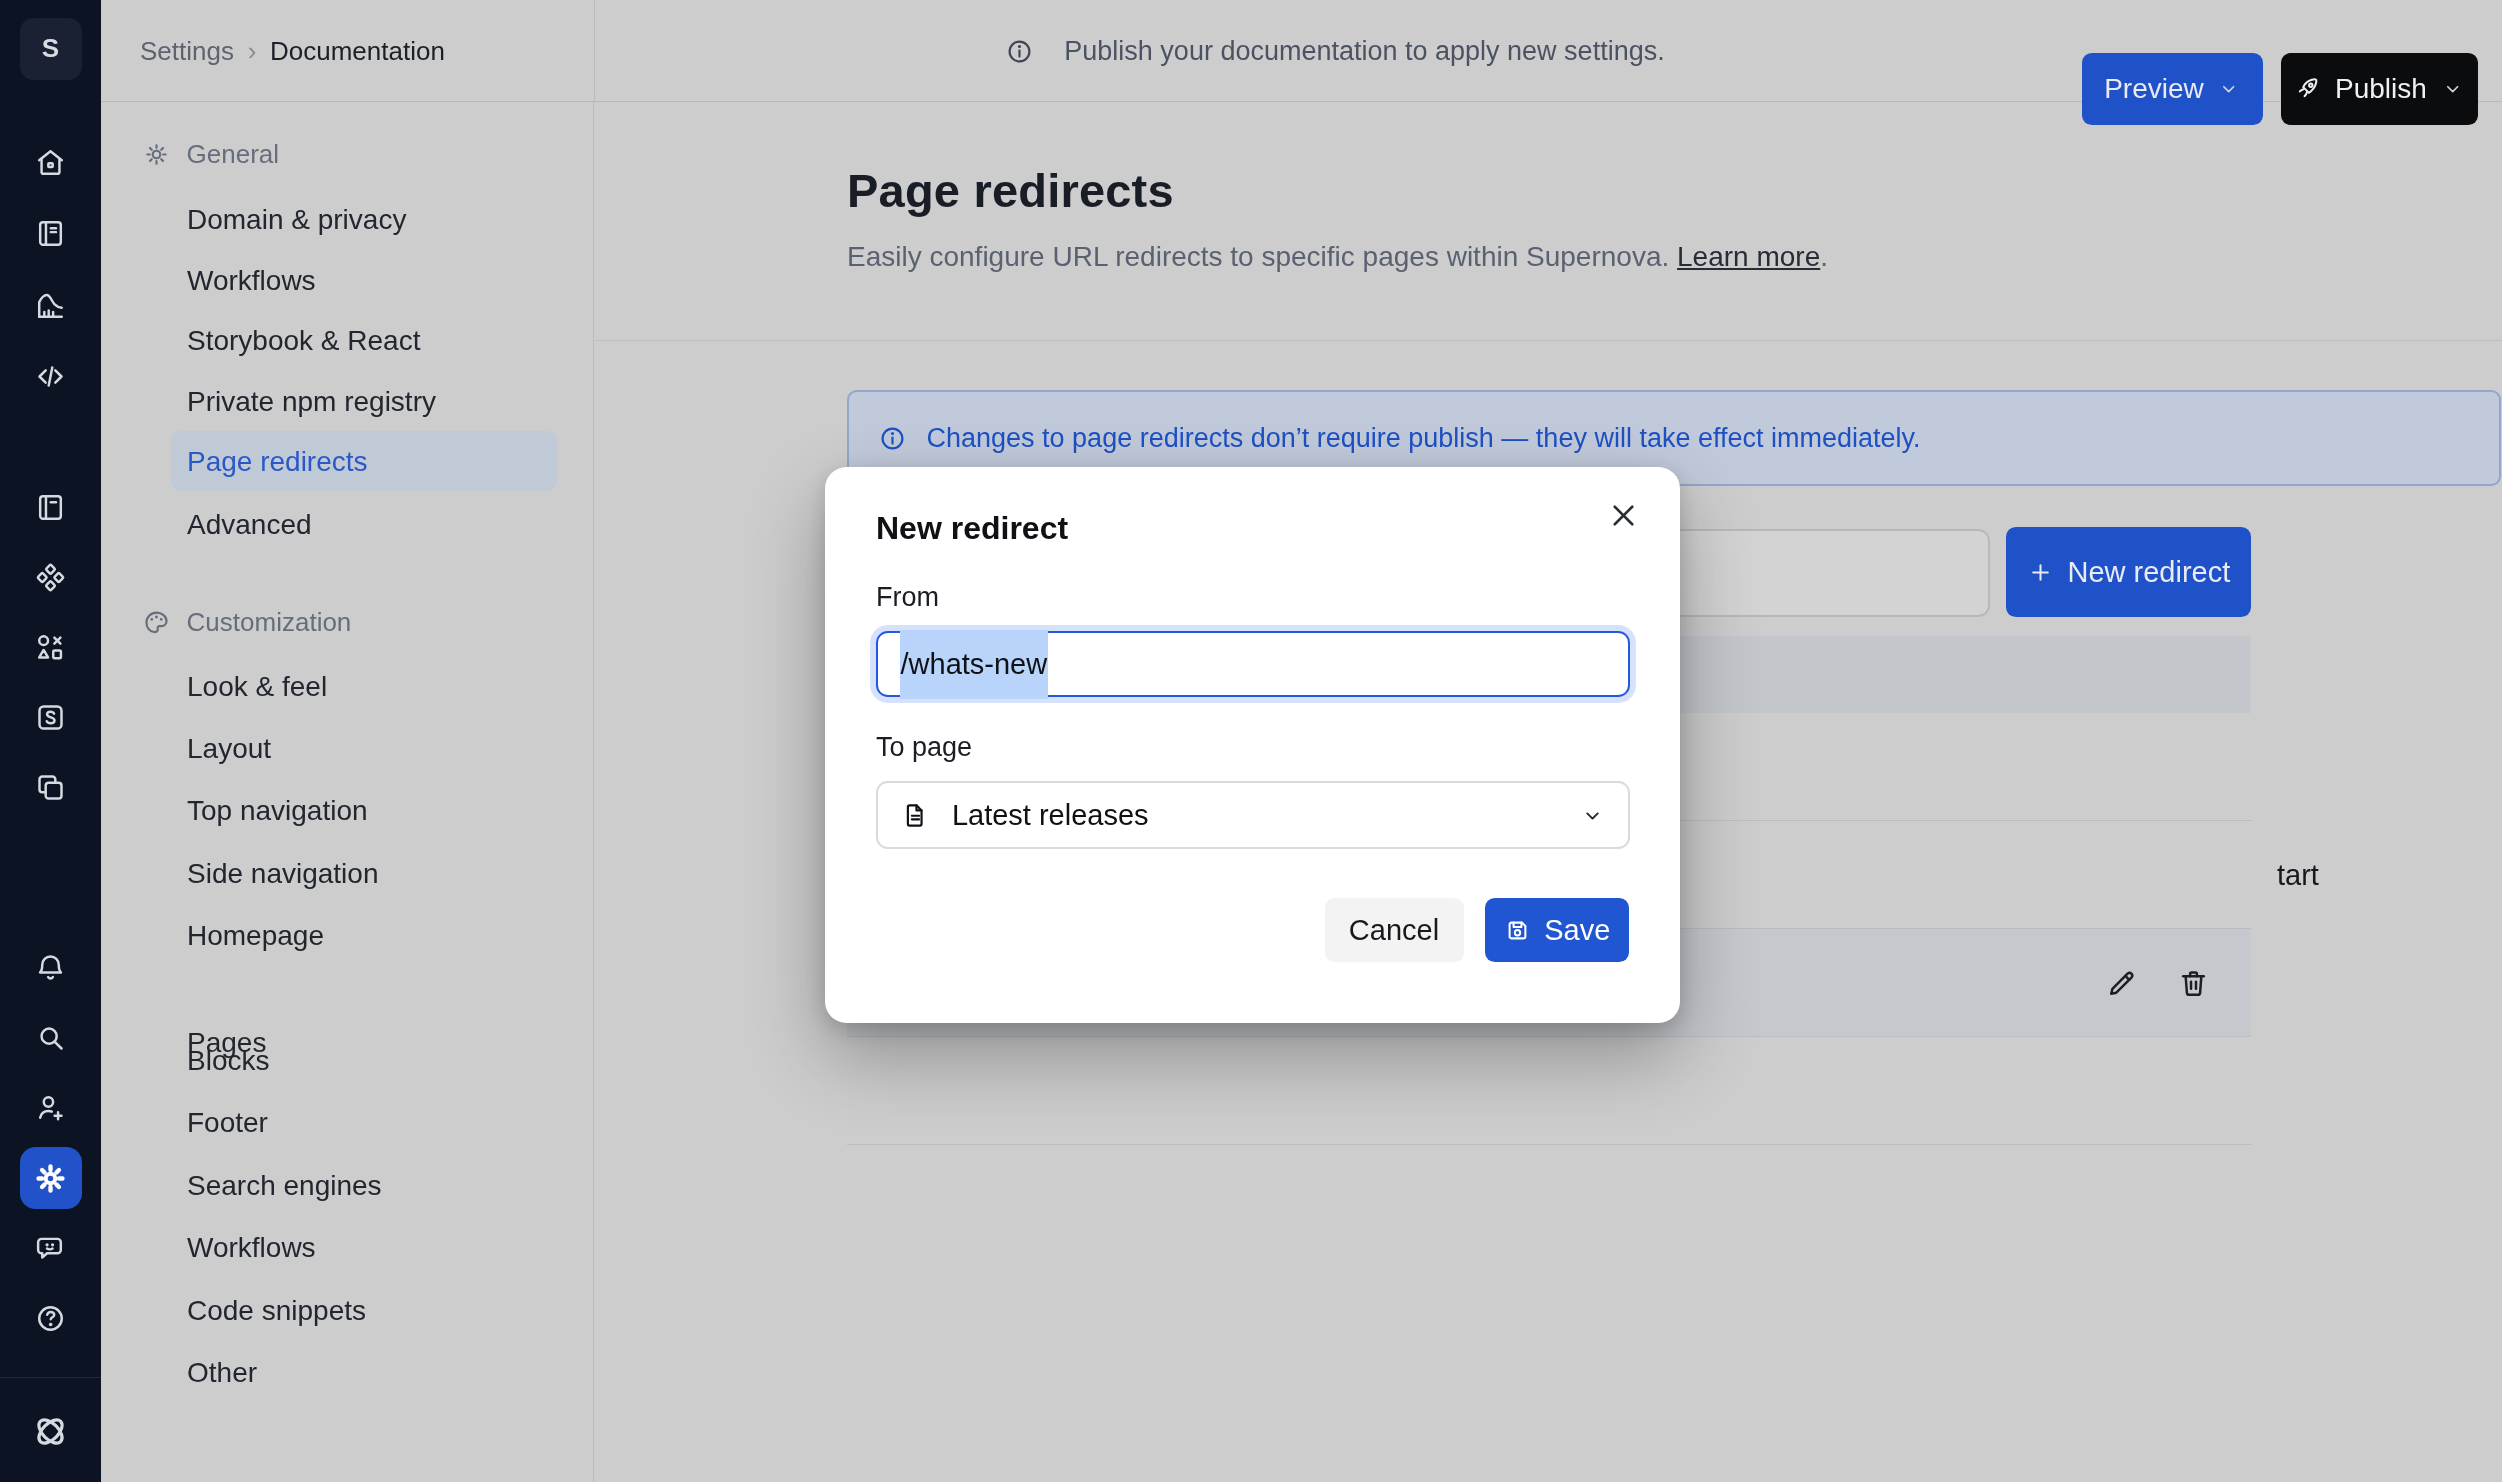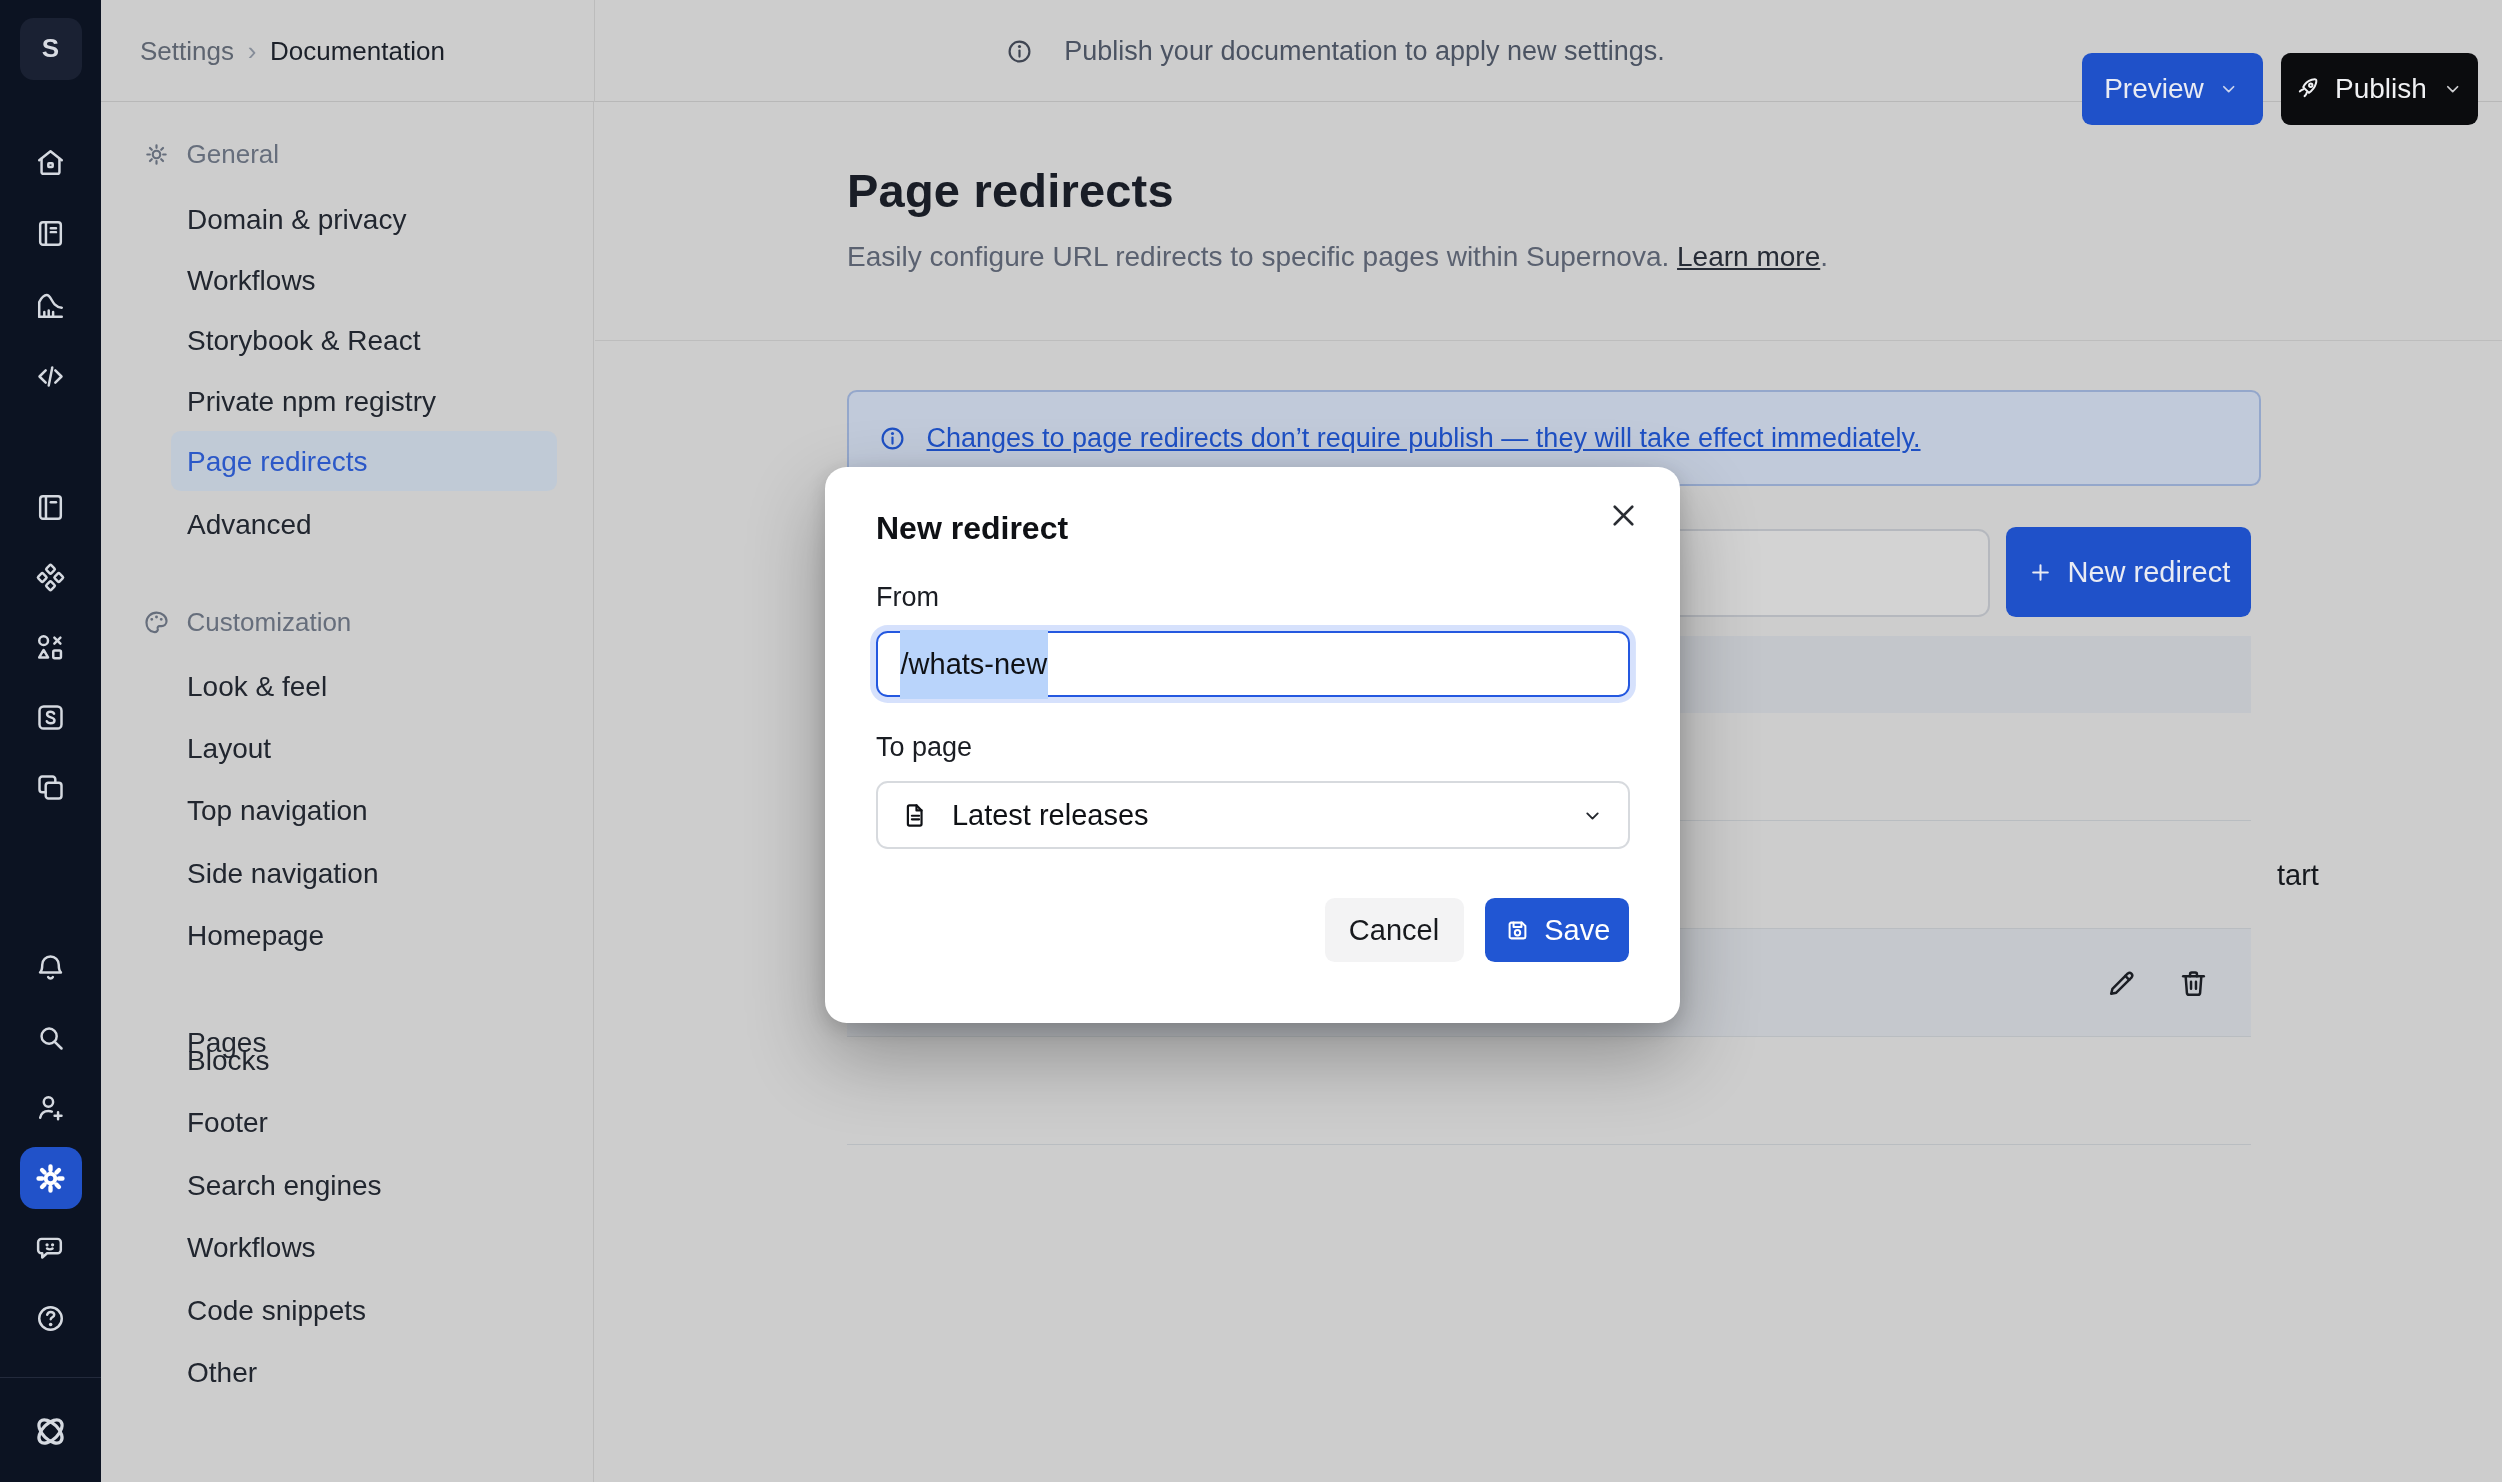--- a/index.html
+++ b/index.html
@@ -43,22 +43,22 @@
   .side-pill { position:absolute; left:70px; width:386px; height:60px; border-radius:9.8px; background:#c0cad6; }
   .side-item.active { color:#2b58c8; }
 
   
   .content { position:absolute; left:595px; top:102px; width:1908px; height:1380px; }
   .page-title { position:absolute; left:252px; top:61px; font-size:47px; font-weight:700; color:#191d26; letter-spacing:0.2px; }
   .page-desc { position:absolute; left:252px; top:139px; font-size:28px; color:#5a6170; }
   .page-desc a { color:#272c36; text-decoration:underline; cursor:pointer; }
   .head-div { position:absolute; left:0; top:238px; width:1908px; height:1px; background:#bdbdbd; }
 
-  .banner { position:absolute; left:252px; top:288px; width:1414px; height:96px; border:2px solid #94a7cb; background:#c1cada;
-    border-radius:9.8px; display:flex; align-items:center; gap:19.5px; padding:0 29px; color:#1e50c4; font-size:27px;text-decoration:underline; }
+  .banner { position:absolute; left:252px; top:288px; width:1654px; height:96px; border:2px solid #94a7cb; background:#c1cada;
+    border-radius:9.8px; display:flex; align-items:center; gap:19.5px; padding:0 29px; color:#1e50c4; font-size:27px; }
 
   .search-box { position:absolute; left:958px; top:427px; width:437px; height:88px; border:2px solid #b5b8be; background:#d3d3d3; border-radius:11.7px; }
   .btn-new { position:absolute; left:1411px; top:425px; width:245px; height:90px; border-radius:9.8px; background:#1f51c9; color:#e9ebf3;
     font-size:29px; display:flex; align-items:center; justify-content:center; gap:13.7px; cursor:pointer; }
 
   .table { position:absolute; left:252px; top:534px; width:1404px; }
   .thead { height:77px; background:#c3c6cb; }
   .trow { position:relative; height:108px; border-bottom:1px solid #b9bdc1; font-size:29px; color:#15181d; }
   .trow.hover { background:#c5c8cd; }
   .frag { position:absolute; left:1430px; top:0; height:108px; display:flex; align-items:center; }

